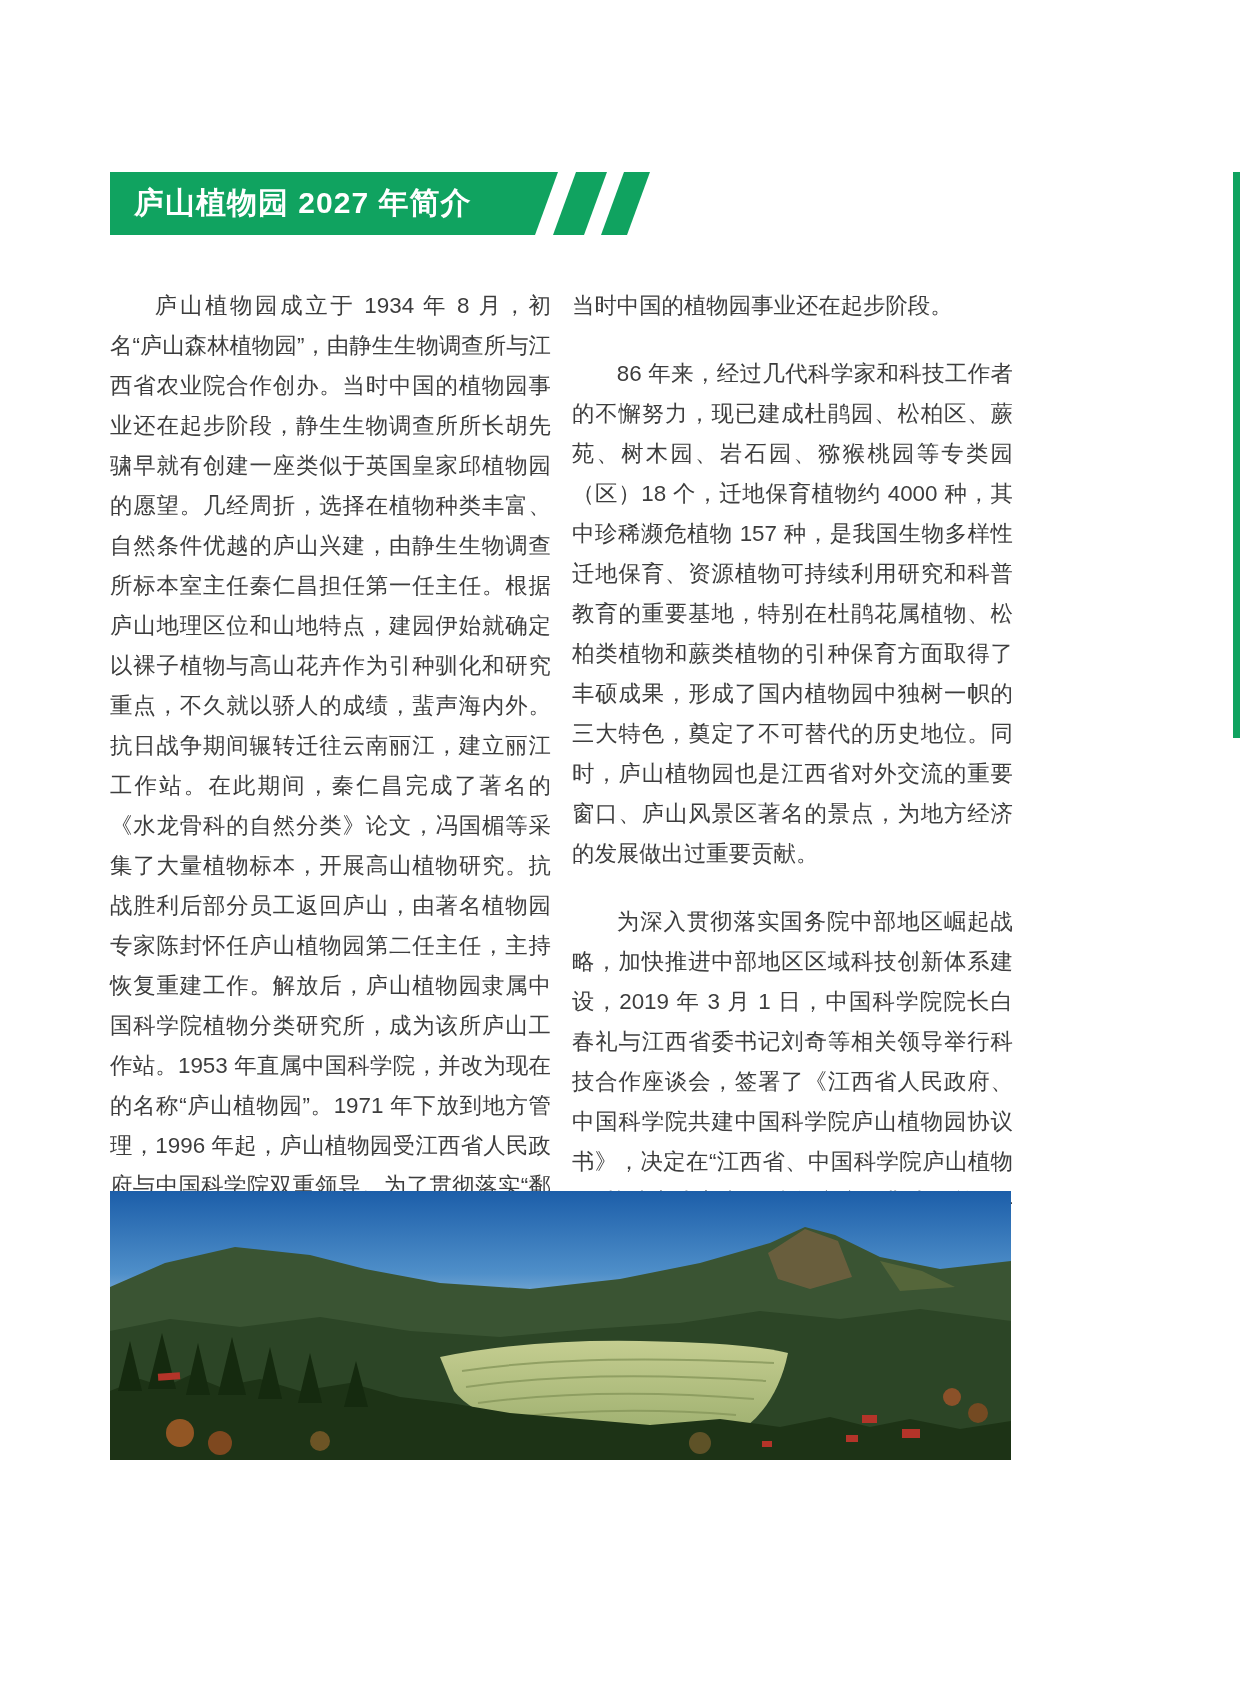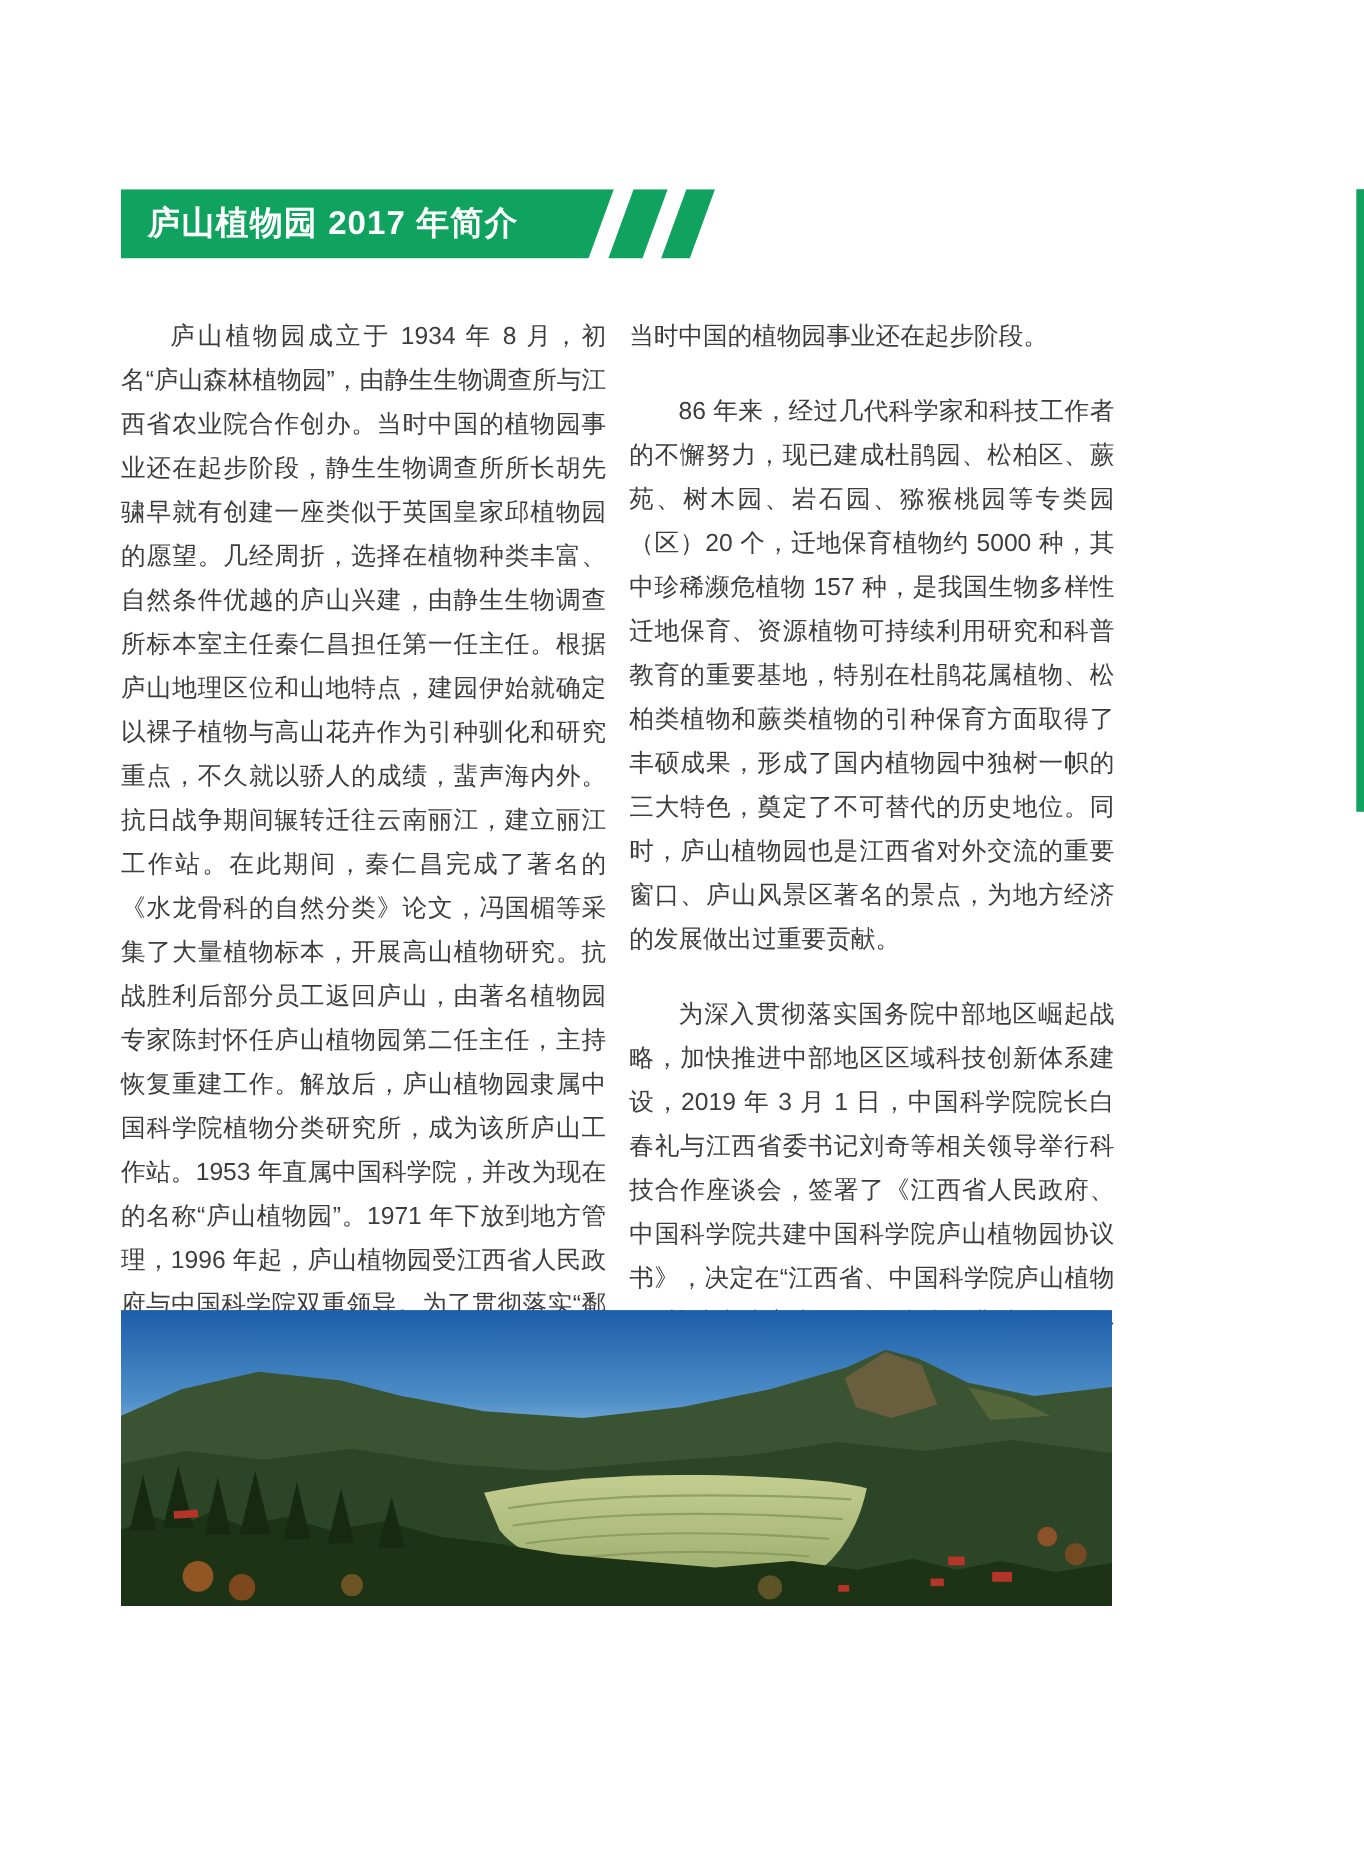--- a/index.html
+++ b/index.html
@@ -87,32 +87,32 @@
 <body>
 
 <div class="page">
 
   <div class="banner">
     <svg width="540" height="63" viewBox="0 0 540 63" aria-hidden="true">
       <polygon points="0,0 448,0 425,63 0,63" fill="#10a360"></polygon>
       <polygon points="466,0 497,0 474,63 443,63" fill="#10a360"></polygon>
       <polygon points="514,0 540,0 517,63 491,63" fill="#10a360"></polygon>
     </svg>
-    <div class="banner-title">庐山植物园 2017 年简介</div>
+    <div class="banner-title">庐山植物园 2027 年简介</div>
   </div>
 
   <div class="edge-stripe" style="background:#10a360"></div>
 
   <div class="columns">
     <div class="col">
       <p class="indent">庐山植物园成立于 1934 年 8 月，初名“庐山森林植物园”，由静生生物调查所与江西省农业院合作创办。当时中国的植物园事业还在起步阶段，静生生物调查所所长胡先骕早就有创建一座类似于英国皇家邱植物园的愿望。几经周折，选择在植物种类丰富、自然条件优越的庐山兴建，由静生生物调查所标本室主任秦仁昌担任第一任主任。根据庐山地理区位和山地特点，建园伊始就确定以裸子植物与高山花卉作为引种驯化和研究重点，不久就以骄人的成绩，蜚声海内外。抗日战争期间辗转迁往云南丽江，建立丽江工作站。在此期间，秦仁昌完成了著名的《水龙骨科的自然分类》论文，冯国楣等采集了大量植物标本，开展高山植物研究。抗战胜利后部分员工返回庐山，由著名植物园专家陈封怀任庐山植物园第二任主任，主持恢复重建工作。解放后，庐山植物园隶属中国科学院植物分类研究所，成为该所庐山工作站。1953 年直属中国科学院，并改为现在的名称“庐山植物园”。1971 年下放到地方管理，1996 年起，庐山植物园受江西省人民政府与中国科学院双重领导。为了贯彻落实“鄱阳湖生态经济区”国家战略，服务于鄱阳湖流域生物多样性保护与综合治理，2010 年在庐山北麓、</p>
     </div>
     <div class="col">
       <p>当时中国的植物园事业还在起步阶段。</p>
-      <p class="indent">86 年来，经过几代科学家和科技工作者的不懈努力，现已建成杜鹃园、松柏区、蕨苑、树木园、岩石园、猕猴桃园等专类园（区）20 个，迁地保育植物约 5000 种，其中珍稀濒危植物 157 种，是我国生物多样性迁地保育、资源植物可持续利用研究和科普教育的重要基地，特别在杜鹃花属植物、松柏类植物和蕨类植物的引种保育方面取得了丰硕成果，形成了国内植物园中独树一帜的三大特色，奠定了不可替代的历史地位。同时，庐山植物园也是江西省对外交流的重要窗口、庐山风景区著名的景点，为地方经济的发展做出过重要贡献。</p>
+      <p class="indent">86 年来，经过几代科学家和科技工作者的不懈努力，现已建成杜鹃园、松柏区、蕨苑、树木园、岩石园、猕猴桃园等专类园（区）18 个，迁地保育植物约 4000 种，其中珍稀濒危植物 157 种，是我国生物多样性迁地保育、资源植物可持续利用研究和科普教育的重要基地，特别在杜鹃花属植物、松柏类植物和蕨类植物的引种保育方面取得了丰硕成果，形成了国内植物园中独树一帜的三大特色，奠定了不可替代的历史地位。同时，庐山植物园也是江西省对外交流的重要窗口、庐山风景区著名的景点，为地方经济的发展做出过重要贡献。</p>
       <p class="indent">为深入贯彻落实国务院中部地区崛起战略，加快推进中部地区区域科技创新体系建设，2019 年 3 月 1 日，中国科学院院长白春礼与江西省委书记刘奇等相关领导举行科技合作座谈会，签署了《江西省人民政府、中国科学院共建中国科学院庐山植物园协议书》，决定在“江西省、中国科学院庐山植物园”基础上建立中国科学院院级非法人单元 --“中国科学院庐山植物园”，依托武汉植物园管理和支撑。</p>
     </div>
   </div>
 
   <div class="photo">
     <svg width="901" height="269" viewBox="0 0 901 269" aria-hidden="true">
       <defs>
         <linearGradient id="sky" x1="0" y1="0" x2="0" y2="1">
           <stop offset="0" stop-color="#1c5ea9"></stop>
           <stop offset="0.55" stop-color="#4f8fc9"></stop>

